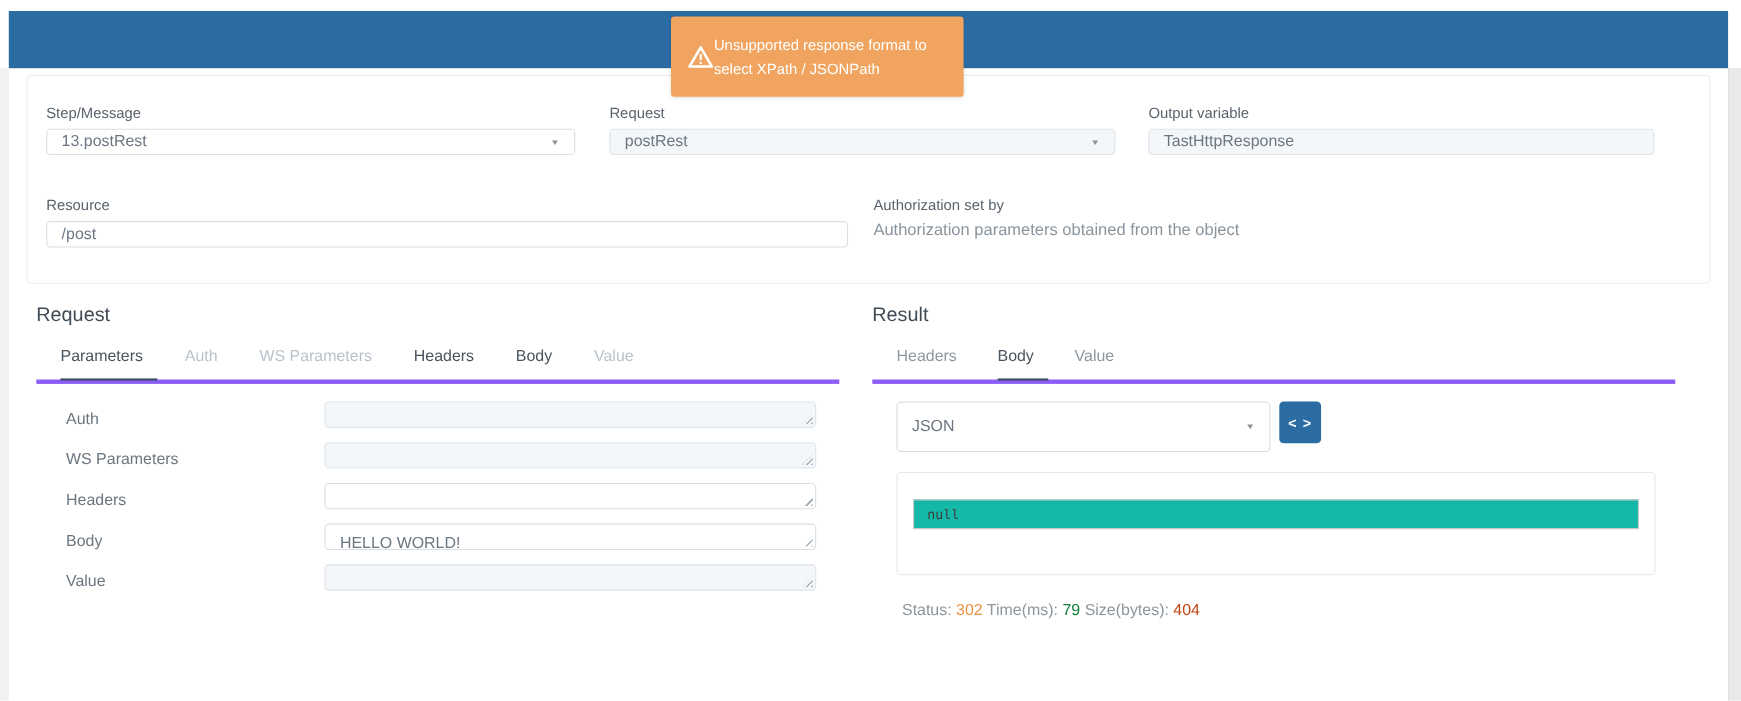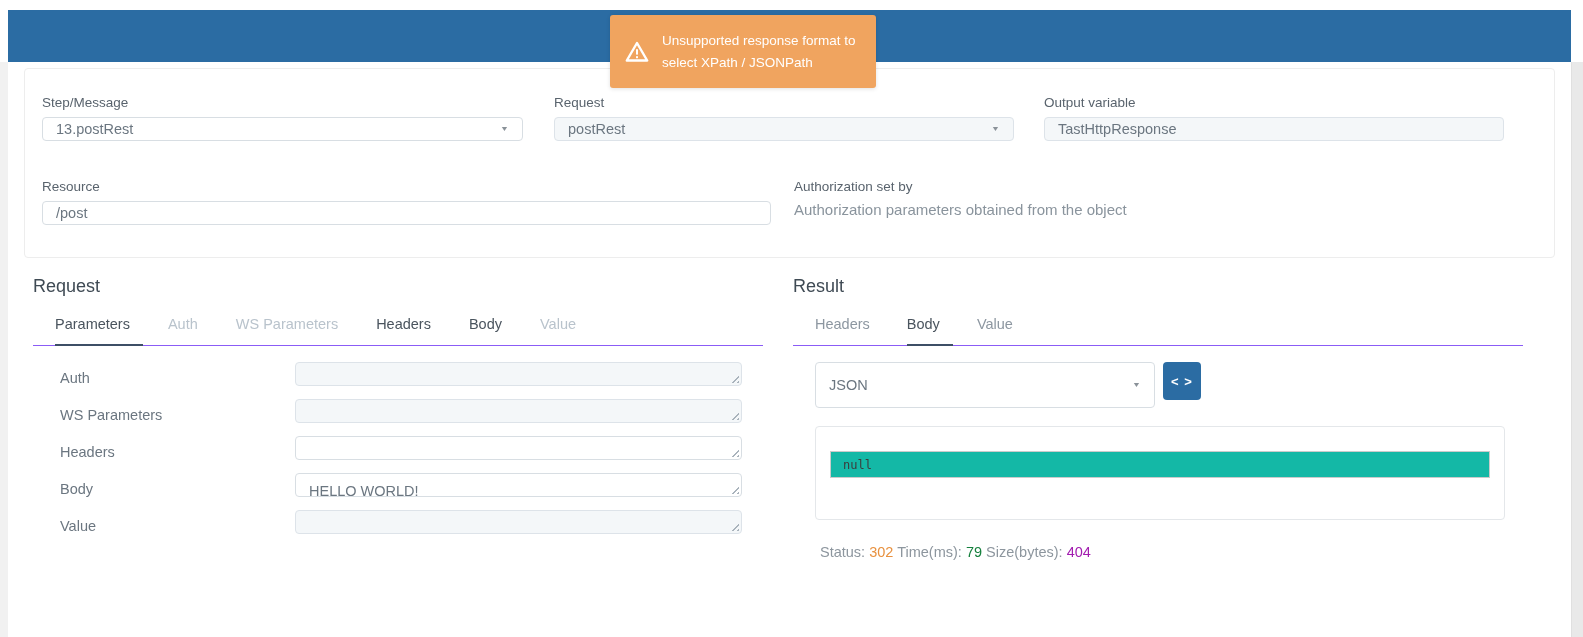--- a/index.html
+++ b/index.html
@@ -15,21 +15,21 @@
   .topbar { position:absolute; left:8px; top:10px; width:1563px; height:52px; background:#2b6ca3; }
 
   
   .left-strip { position:absolute; left:0; top:62px; width:8px; height:575px; background:#f1f1f1; }
   .scrollbar-track { position:absolute; left:1571px; top:62px; width:12px; height:575px; background:#e9e9e9; border-left:1px solid #e0e0e0; }
 
   
   .toast {
     position:absolute; left:610px; top:15px; width:266px; min-height:73px; z-index:10;
     background:#f0a45f; border-radius:3px; box-shadow:0 1px 4px rgba(0,0,0,.12);
-    display:flex; align-items:center; gap:13px; padding:12px 12px 12px 15px;
+    display:flex; align-items:center; padding:12px 12px 12px 15px;
     color:#ffffff; font-size:13.5px; line-height:22px;
   }
   .toast .warn-wrap { flex:0 0 auto; display:flex; align-items:center; }
 
   
   .top-panel {
     position:absolute; left:24px; top:68px; width:1531px; height:190px;
     background:#fff; border:1px solid #ededed; border-radius:4px;
   }
   .fgroup { position:absolute; }
@@ -49,21 +49,21 @@
   .fg-resource { left:17px;  top:110px; width:729px; }
   .fg-auth     { left:769px; top:110px; width:620px; }
   .auth-value  { font-size:15px; color:#8a949d; margin-top:6px; }
 
   
   .col { position:absolute; top:276px; }
   .request-col { left:33px;  width:730px; }
   .result-col  { left:793px; width:730px; }
   .section-title { margin:0; font-size:18px; font-weight:500; color:#3f4a54; }
 
-  .tabbar { margin-top:19px; display:flex; border-bottom:1px solid #8b5cf6; padding-left:22px; }
+  .tabbar { margin-top:19px; display:flex; border-bottom:4px solid #8b5cf6; padding-left:22px; }
   .tab { position:relative; padding-bottom:13px; margin-right:38px; font-size:14.5px; color:#4a545e; cursor:pointer; white-space:nowrap; }
   .tab.active::after { content:""; position:absolute; left:0; right:-13px; bottom:-1px; height:2px; background:#3d4f66; }
   .tab.dim { color:#b9c3cc; cursor:default; }
   .tab.mid { color:#8d97a1; }
 
   
   .form-rows { margin-top:16px; }
   .frow { display:flex; align-items:flex-start; margin-bottom:13px; }
   .frow .flabel { width:262px; padding:8px 0 0 27px; font-size:14.5px; color:#6b7680; }
   .fctl-wrap { position:relative; width:447px; }
@@ -84,21 +84,21 @@
   }
   .result-card { margin:18px 0 0 22px; width:690px; height:94px; background:#fff; border:1px solid #e4e7ea; border-radius:4px; }
   .code-strip {
     margin:24px 14px 0 14px; height:27px; background:#14b8a6; border:1px solid #cbcbcb;
     display:flex; align-items:center; padding:0 12px;
     font-family:"DejaVu Sans Mono","Liberation Mono",monospace; font-size:12px; color:#3c3c3c;
   }
   .status-line { margin:24px 0 0 27px; font-size:14.5px; color:#8d969e; }
   .num-status { color:#e8913f; }
   .num-time   { color:#15803d; }
-  .num-size   { color:#a21caf; }
+  .num-size   { color:#c2410c; }
 </style>
 </head>
 <body>
 
 <div class="topbar"></div>
 <div class="left-strip"></div>
 <div class="scrollbar-track"></div>
 
 <div class="toast">
   <span class="warn-wrap">

